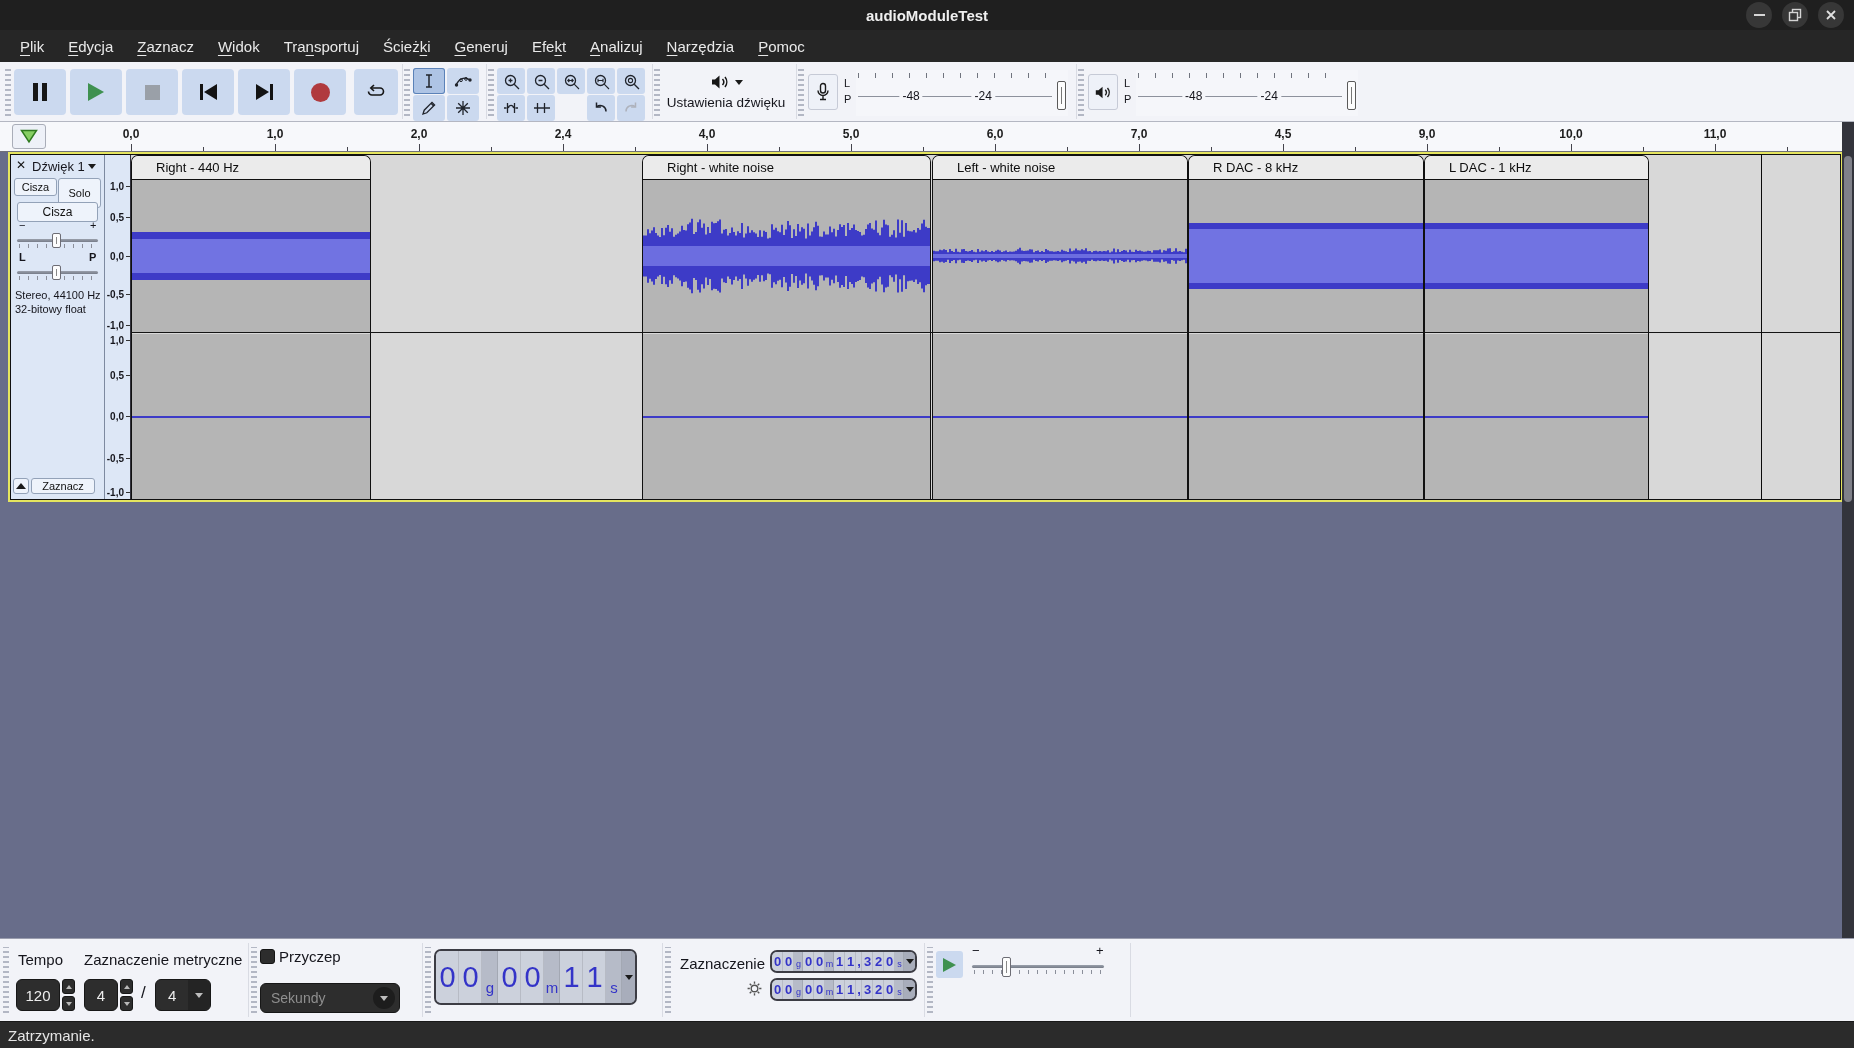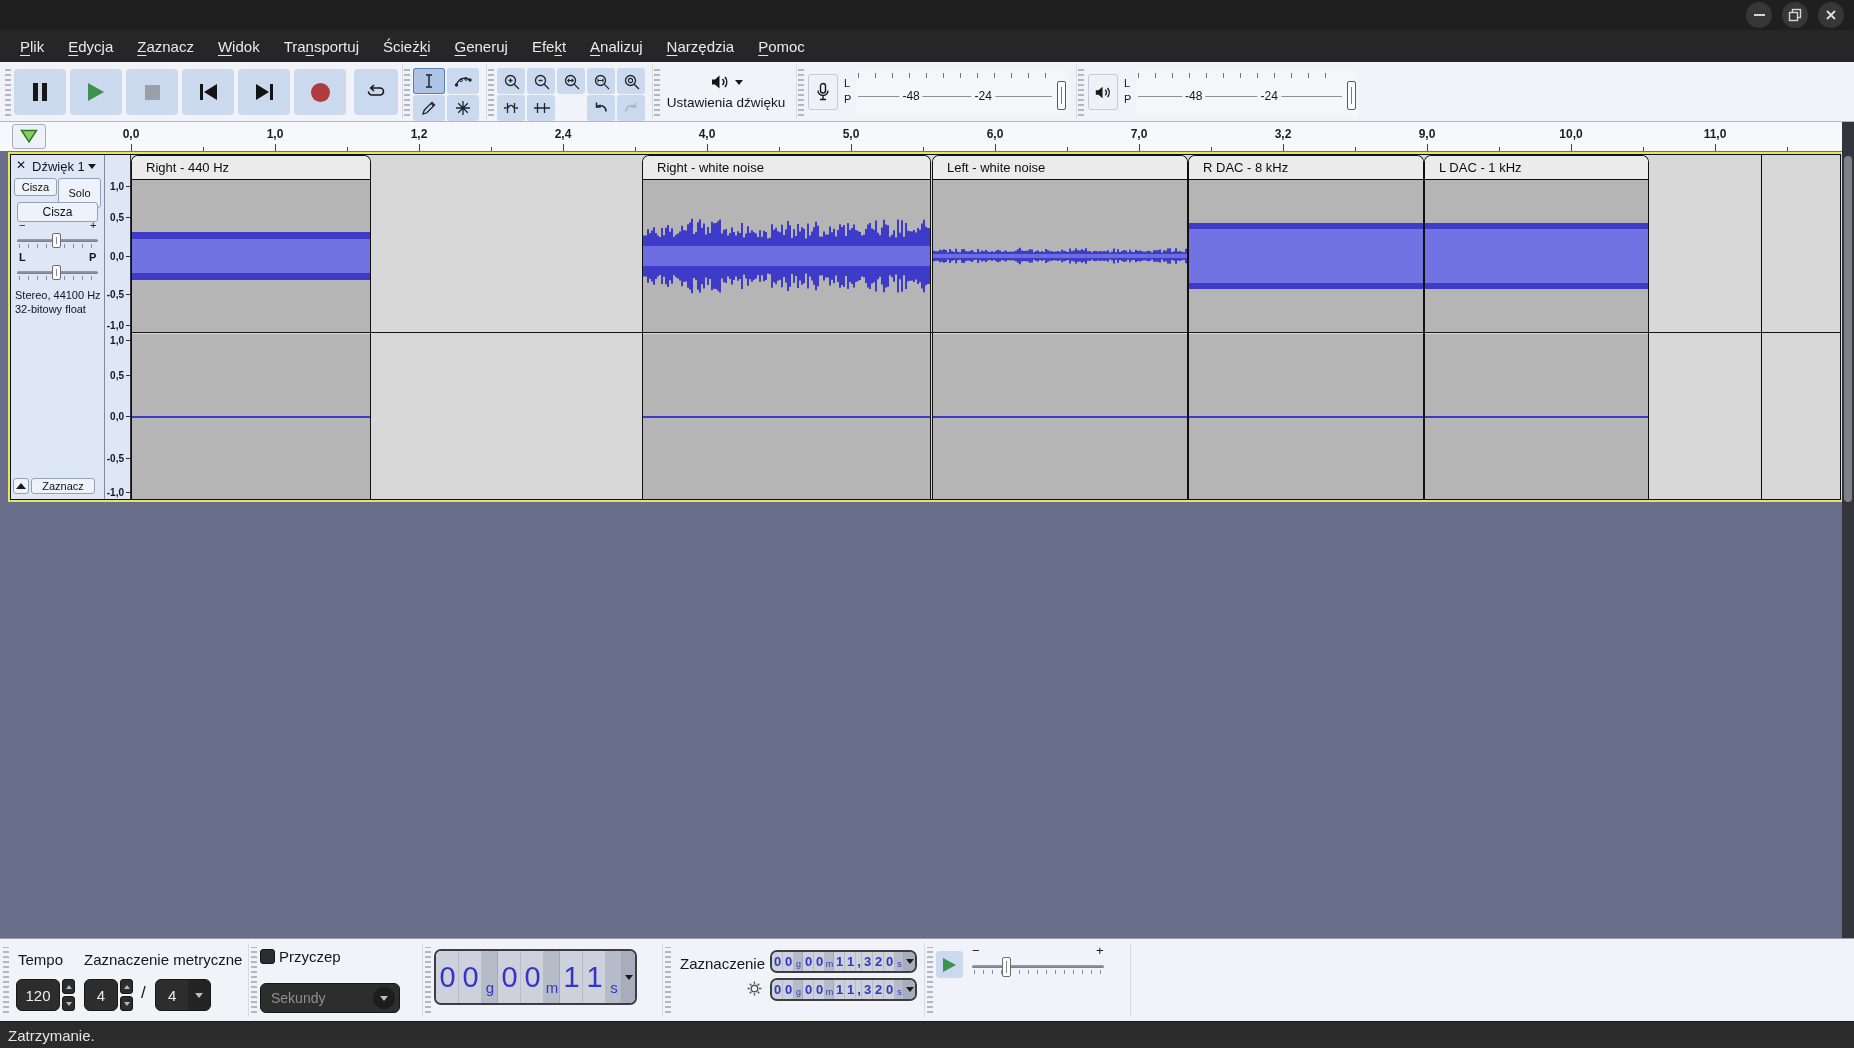--- a/index.html
+++ b/index.html
@@ -52,21 +52,21 @@
 
 .track-focus{position:absolute;left:10px;top:154px;width:1831px;height:346px;border:1px solid #101010;
   box-shadow:0 0 0 2px #e5e55e;display:flex;background:#d8d8d8}
 .panel{width:94px;background:#dde7f6;border-right:1px solid #7d8aa0;position:relative;flex:none}
 .vruler{width:26px;background:#dde7f6;border-right:1px solid #30303a;position:relative;flex:none}
 .vlab{position:absolute;right:6px;transform:translateY(-50%);font-size:10px;font-weight:bold;color:#15151c;white-space:nowrap}
 .vtick{position:absolute;right:0;width:4px;height:1px;background:#333}
 #wavearea{position:relative;flex:1;overflow:hidden;background:#d8d8d8}
 .clip{position:absolute;top:0;height:344px;border:1px solid #101010;border-bottom:none;border-radius:7px 7px 0 0}
 .ct{position:absolute;left:0;right:0;top:0;height:24px;background:#ebebeb;border-bottom:1px solid #101010;
-  border-radius:6px 6px 0 0;font-size:13px;color:#0d0d0d;line-height:23px;padding-left:14px;white-space:nowrap;overflow:hidden}
+  border-radius:6px 6px 0 0;font-size:13px;color:#0d0d0d;line-height:23px;padding-left:24px;white-space:nowrap;overflow:hidden}
 .cz1{position:absolute;left:0;right:0;top:24px;height:153px;background:#b5b5b5;overflow:hidden}
 .cz2{position:absolute;left:0;right:0;top:178px;height:166px;background:#b5b5b5;overflow:hidden}
 .band{position:absolute;left:0;right:0}
 .sep{position:absolute;left:0;right:0;top:177px;height:1px;background:#141414;z-index:5}
 .cursorline{position:absolute;top:0;bottom:0;width:1px;background:#0a0a0a;z-index:6}
 
 .pbtn{position:absolute;background:#eef3fb;border:1px solid #93a2b8;border-radius:3px;font-size:11px;
   color:#111;display:flex;align-items:center;justify-content:center}
 .ptext{position:absolute;font-size:11px;color:#15151c;white-space:nowrap}
 .sline{position:absolute;height:3px;background:linear-gradient(#9aa0ac,#767c88);border-radius:2px}
@@ -110,20 +110,21 @@
 .statusbar{position:absolute;left:0;right:0;top:1021px;height:27px;background:#2b2b2b;color:#e5e5e5;
   font-size:15px;display:flex;align-items:center;padding-left:8px;border-top:1px solid #191919}
 svg{display:block}
 </style>
 </head>
 <body>
 
 <div id="app">
 
   <div class="titlebar">
+    <div class="title">audioModuleTest</div>
     <div class="winbtns">
       <div class="wbtn">
         <span style="width:11px;height:0;border-bottom:2px solid #d5d5d5"></span>
       </div>
       <div class="wbtn">
         <svg width="14" height="14" viewBox="0 0 14 14">
           <rect x="4.5" y="1.5" width="8" height="8" fill="none" stroke="#d5d5d5" stroke-width="1.4"></rect>
           <rect x="1.5" y="4.5" width="8" height="8" fill="#373737" stroke="#d5d5d5" stroke-width="1.4"></rect>
         </svg>
       </div>
@@ -326,39 +327,39 @@
       <svg width="20" height="15" viewBox="0 0 20 15">
         <polygon points="2.5,1.5 17.5,1.5 10,13" fill="#86cf63" stroke="#2f7a20" stroke-width="1.5"></polygon>
       </svg>
     </div>
   <div class="rlab" style="left: 131px;">0,0</div>
       <div class="rtick" style="left: 131px;"></div>
       <div class="rtick minor" style="left: 203px;"></div>
       <div class="rlab" style="left: 275px;">1,0</div>
       <div class="rtick" style="left: 275px;"></div>
       <div class="rtick minor" style="left: 347px;"></div>
-      <div class="rlab" style="left: 419px;">1,2</div>
+      <div class="rlab" style="left: 419px;">2,0</div>
       <div class="rtick" style="left: 419px;"></div>
       <div class="rtick minor" style="left: 491px;"></div>
       <div class="rlab" style="left: 563px;">2,4</div>
       <div class="rtick" style="left: 563px;"></div>
       <div class="rtick minor" style="left: 635px;"></div>
       <div class="rlab" style="left: 707px;">4,0</div>
       <div class="rtick" style="left: 707px;"></div>
       <div class="rtick minor" style="left: 779px;"></div>
       <div class="rlab" style="left: 851px;">5,0</div>
       <div class="rtick" style="left: 851px;"></div>
       <div class="rtick minor" style="left: 923px;"></div>
       <div class="rlab" style="left: 995px;">6,0</div>
       <div class="rtick" style="left: 995px;"></div>
       <div class="rtick minor" style="left: 1067px;"></div>
       <div class="rlab" style="left: 1139px;">7,0</div>
       <div class="rtick" style="left: 1139px;"></div>
       <div class="rtick minor" style="left: 1211px;"></div>
-      <div class="rlab" style="left: 1283px;">3,2</div>
+      <div class="rlab" style="left: 1283px;">4,5</div>
       <div class="rtick" style="left: 1283px;"></div>
       <div class="rtick minor" style="left: 1355px;"></div>
       <div class="rlab" style="left: 1427px;">9,0</div>
       <div class="rtick" style="left: 1427px;"></div>
       <div class="rtick minor" style="left: 1499px;"></div>
       <div class="rlab" style="left: 1571px;">10,0</div>
       <div class="rtick" style="left: 1571px;"></div>
       <div class="rtick minor" style="left: 1643px;"></div>
       <div class="rlab" style="left: 1715px;">11,0</div>
       <div class="rtick" style="left: 1715px;"></div>

